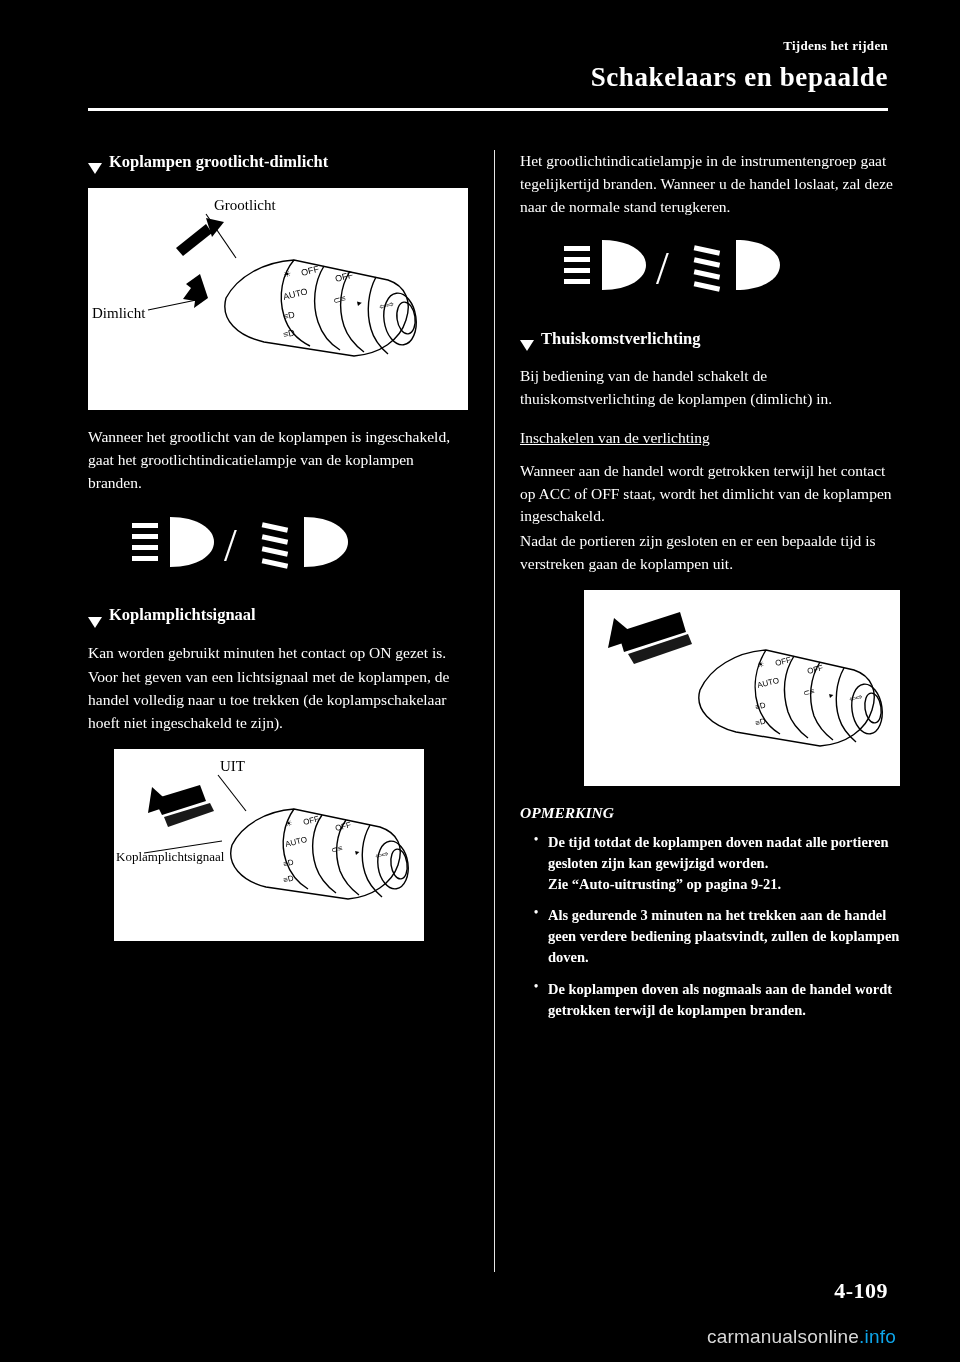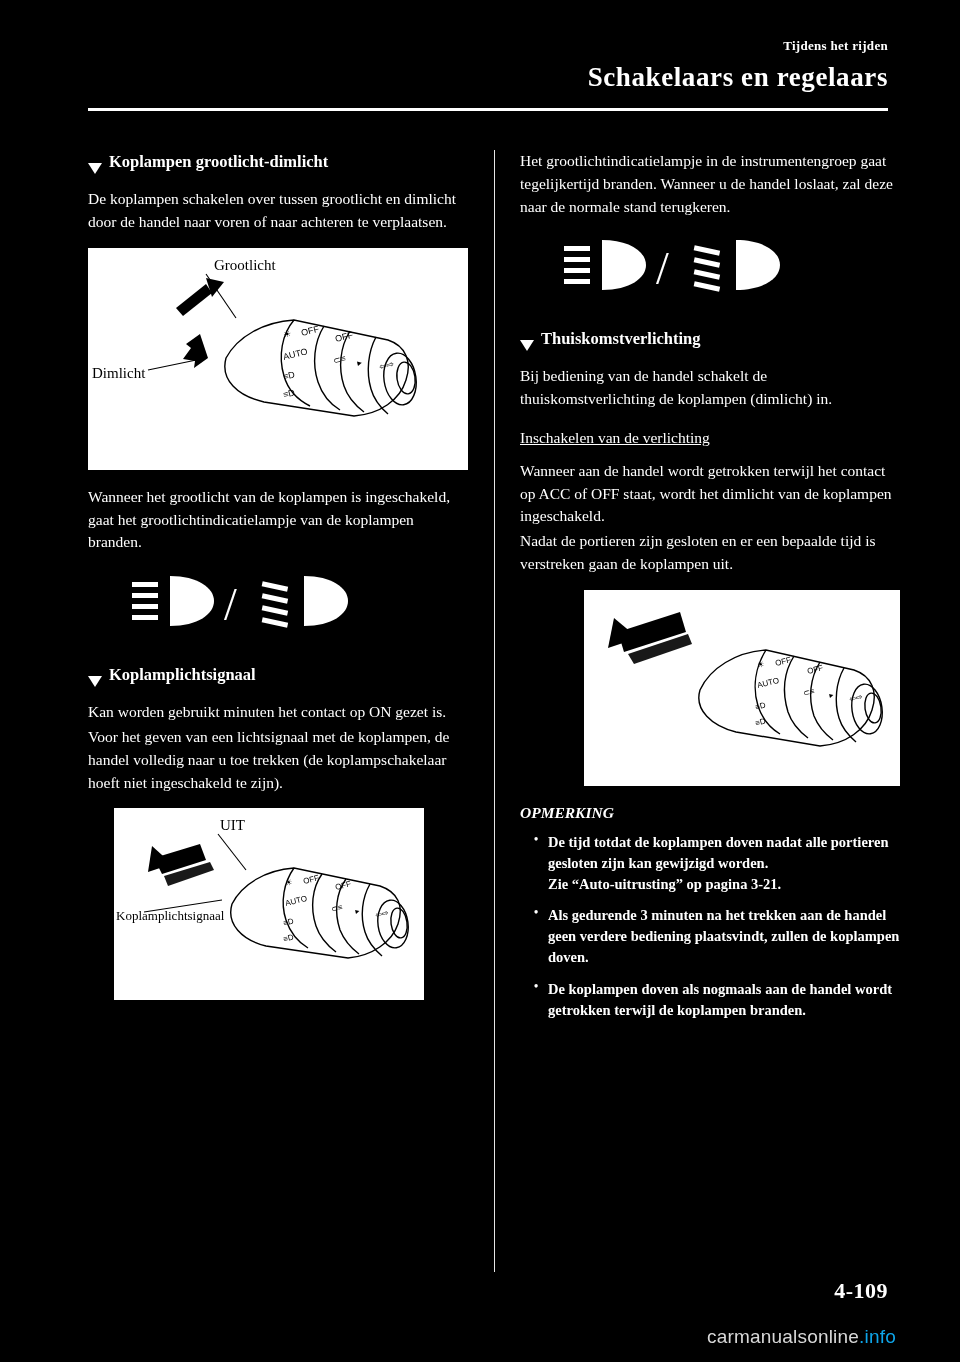--- a/index.html
+++ b/index.html
@@ -167,34 +167,33 @@
   }
   .watermark .dom { color: #0ea5e9; }
 </style>
 </head>
 <body>
 
 <div class="page">
 
   <div class="header">
     <div class="kicker">Tijdens het rijden</div>
-    <div class="title">Schakelaars en regelaars</div>
+    <div class="title">Schakelaars en bepaalde</div>
   </div>
   <div class="header-rule"></div>
 
   <div class="col-divider"></div>
 
   <div class="col col-left">
 
     <div class="head">
       <span class="tri"></span>
       <span>Koplampen grootlicht-dimlicht</span>
     </div>
 
-    <p>De koplampen schakelen over tussen grootlicht en dimlicht door de handel naar voren of naar achteren te verplaatsen.</p>
 
     <div class="figure">
       <svg width="336" height="222" viewBox="0 0 336 222">
         <rect x="0" y="0" width="336" height="222" fill="#ffffff"></rect>
 
         <line x1="118" y1="26" x2="148" y2="70" stroke="#000" stroke-width="1.1"></line>
         <line x1="60" y1="122" x2="118" y2="110" stroke="#000" stroke-width="1.1"></line>
 
         <g>
           <polygon points="112,86 98,96 103,100 95,111 107,113 106,120 120,110" fill="#000"></polygon>
@@ -374,21 +373,21 @@
         </g>
       </svg>
 
     </div>
 
     <div class="note-title">OPMERKING</div>
 
     <ul class="notes">
       <li>
         <span>De tijd totdat de koplampen doven nadat alle portieren gesloten zijn kan gewijzigd worden.</span>
-        <span class="ind">Zie “Auto-uitrusting” op pagina 3-21.</span>
+        <span class="ind">Zie “Auto-uitrusting” op pagina 9-21.</span>
       </li>
       <li>
         <span>Als gedurende 3 minuten na het trekken aan de handel geen verdere bediening plaatsvindt, zullen de koplampen doven.</span>
       </li>
       <li>
         <span>De koplampen doven als nogmaals aan de handel wordt getrokken terwijl de koplampen branden.</span>
       </li>
     </ul>
 
   </div>

